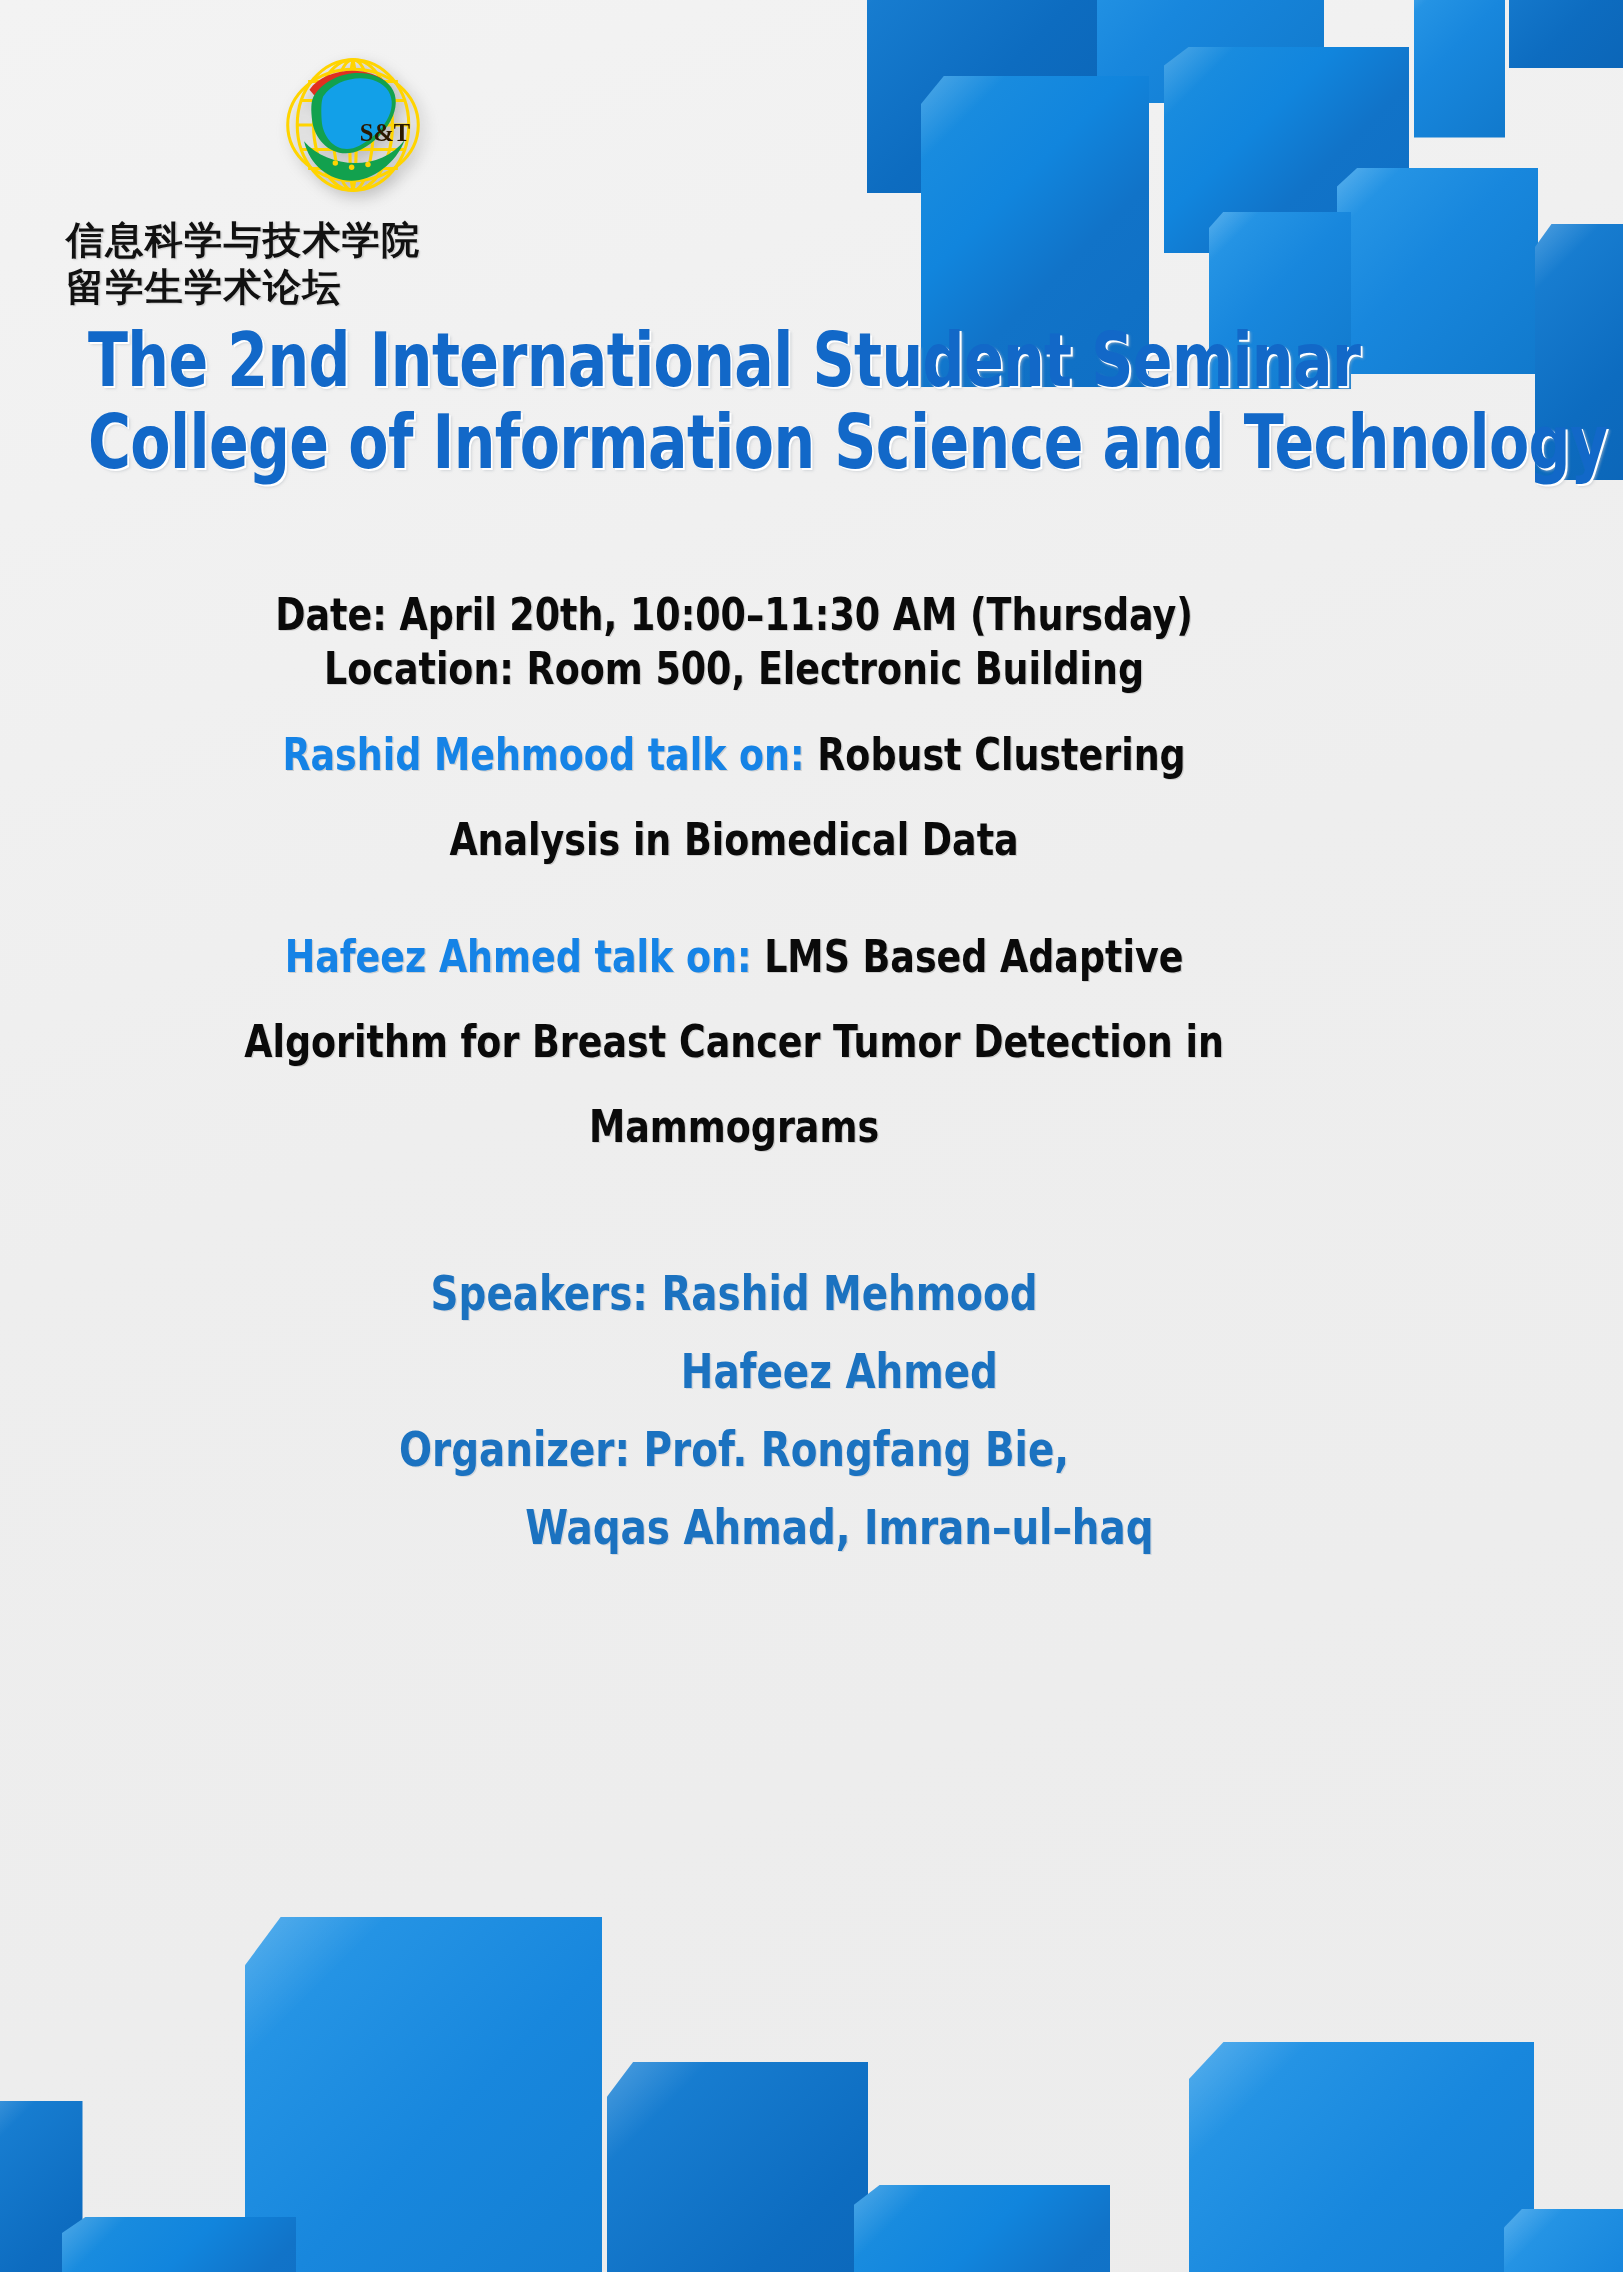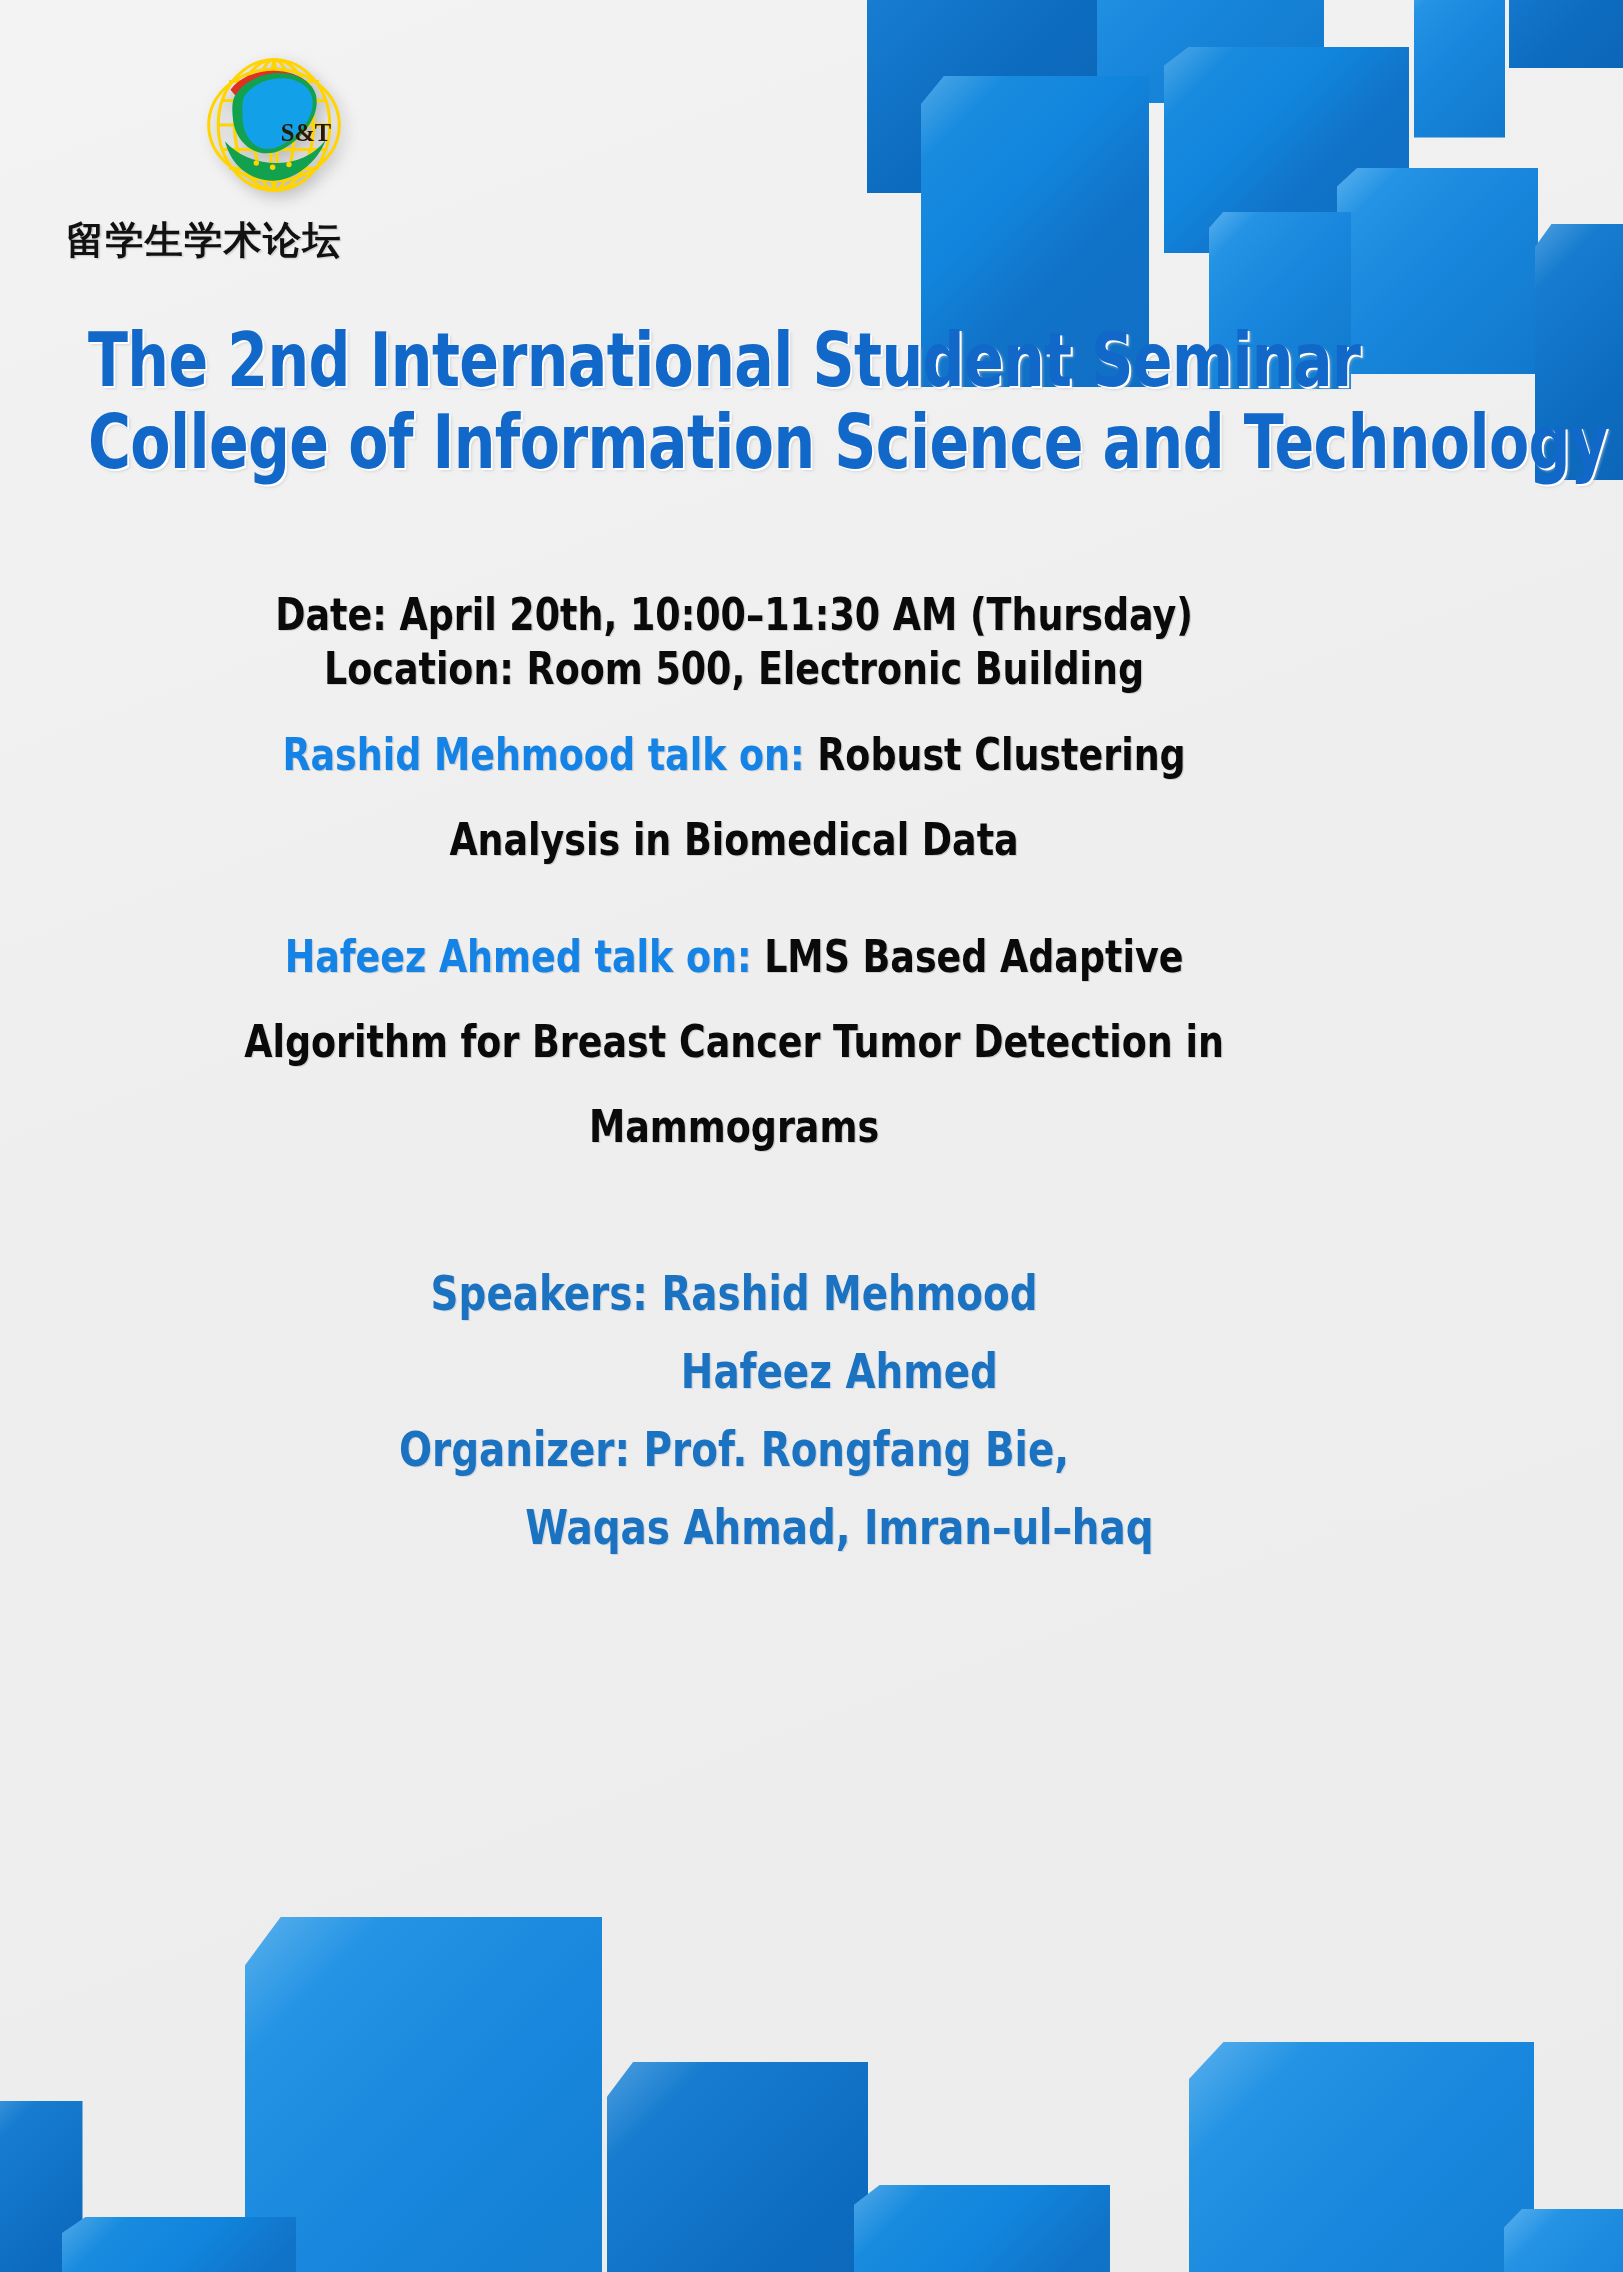--- a/index.html
+++ b/index.html
@@ -138,20 +138,21 @@
         <path d="M56 62 C78 30 134 26 152 54 C168 80 144 116 110 134 C80 150 56 126 54 98 C53 82 53 70 56 62 Z" fill="#12a0e8"></path>
 
         <path d="M28 128 C62 168 140 174 176 126 C164 160 128 186 98 186 C64 186 36 162 28 128 Z" fill="#12a14e"></path>
         <circle cx="74" cy="160" r="4" fill="#ffd400"></circle>
         <circle cx="98" cy="166" r="4" fill="#ffd400"></circle>
         <circle cx="122" cy="162" r="4" fill="#ffd400"></circle>
         <text x="110" y="128" font-family="'Liberation Serif',serif" font-size="36" font-weight="bold" fill="#2a1800">S&amp;T</text>
       </svg>
     </div>
     <div id="org-lines">
+      <div class="org-line">信息科学与技术学院</div>
       <div class="org-line">留学生学术论坛</div>
     </div>
   </div>
 
   <div id="title">
     <div class="title-line">The 2nd International Student Seminar</div>
     <div class="title-line">College of Information Science and Technology</div>
   </div>
 
   <div id="body">

